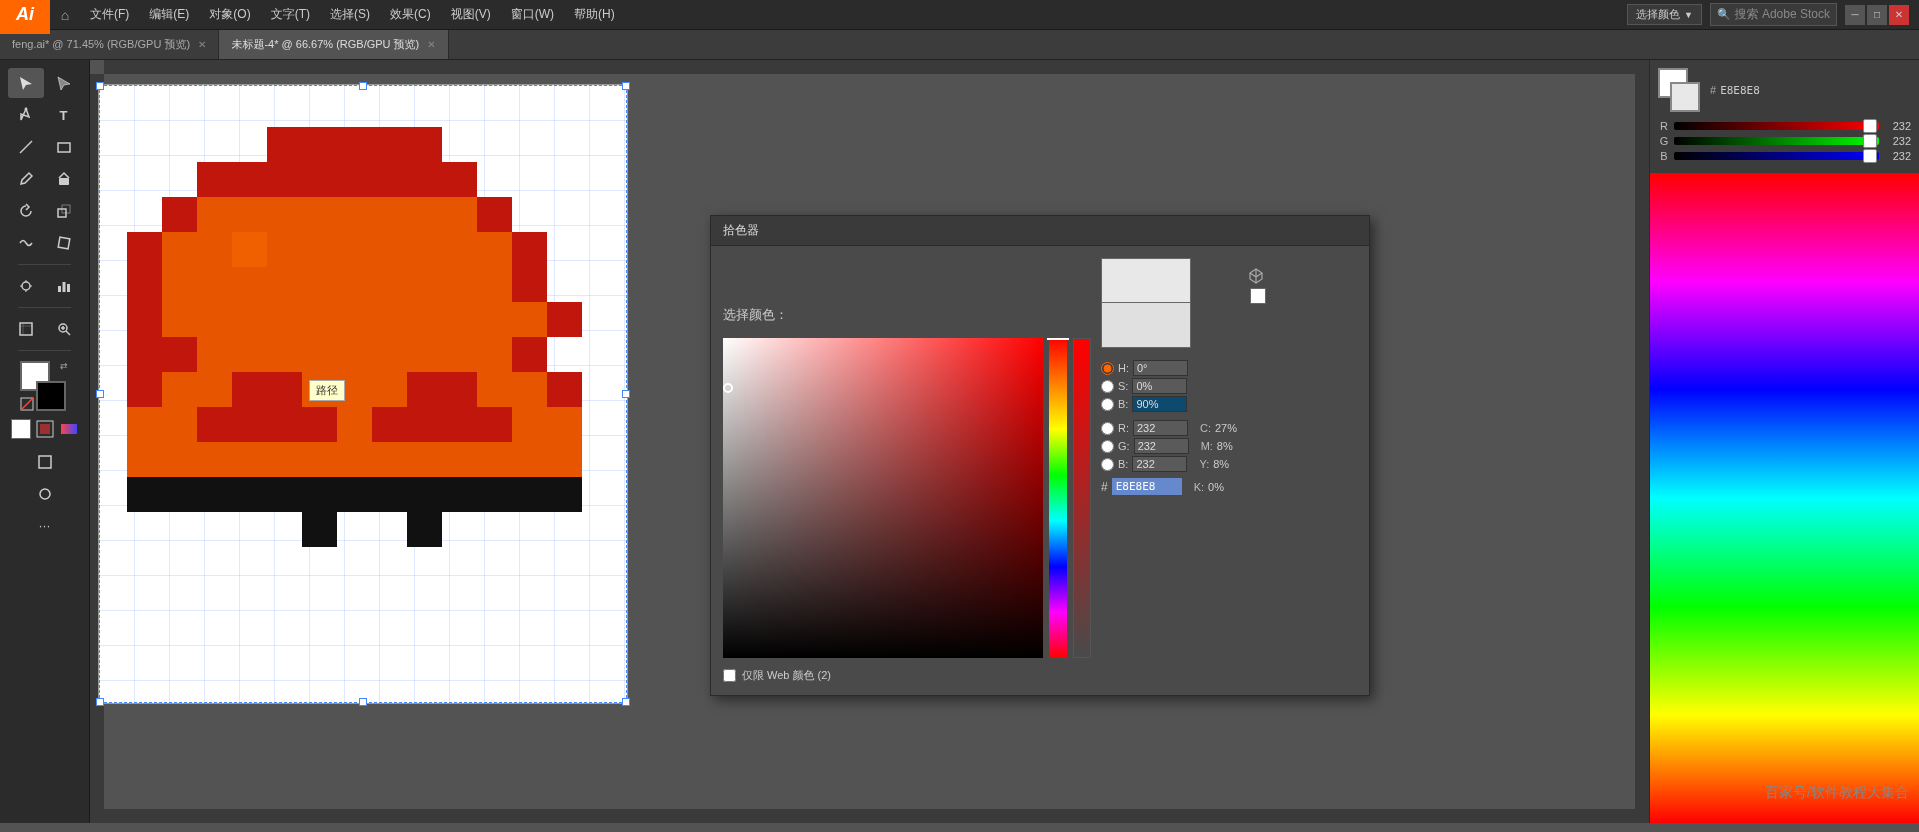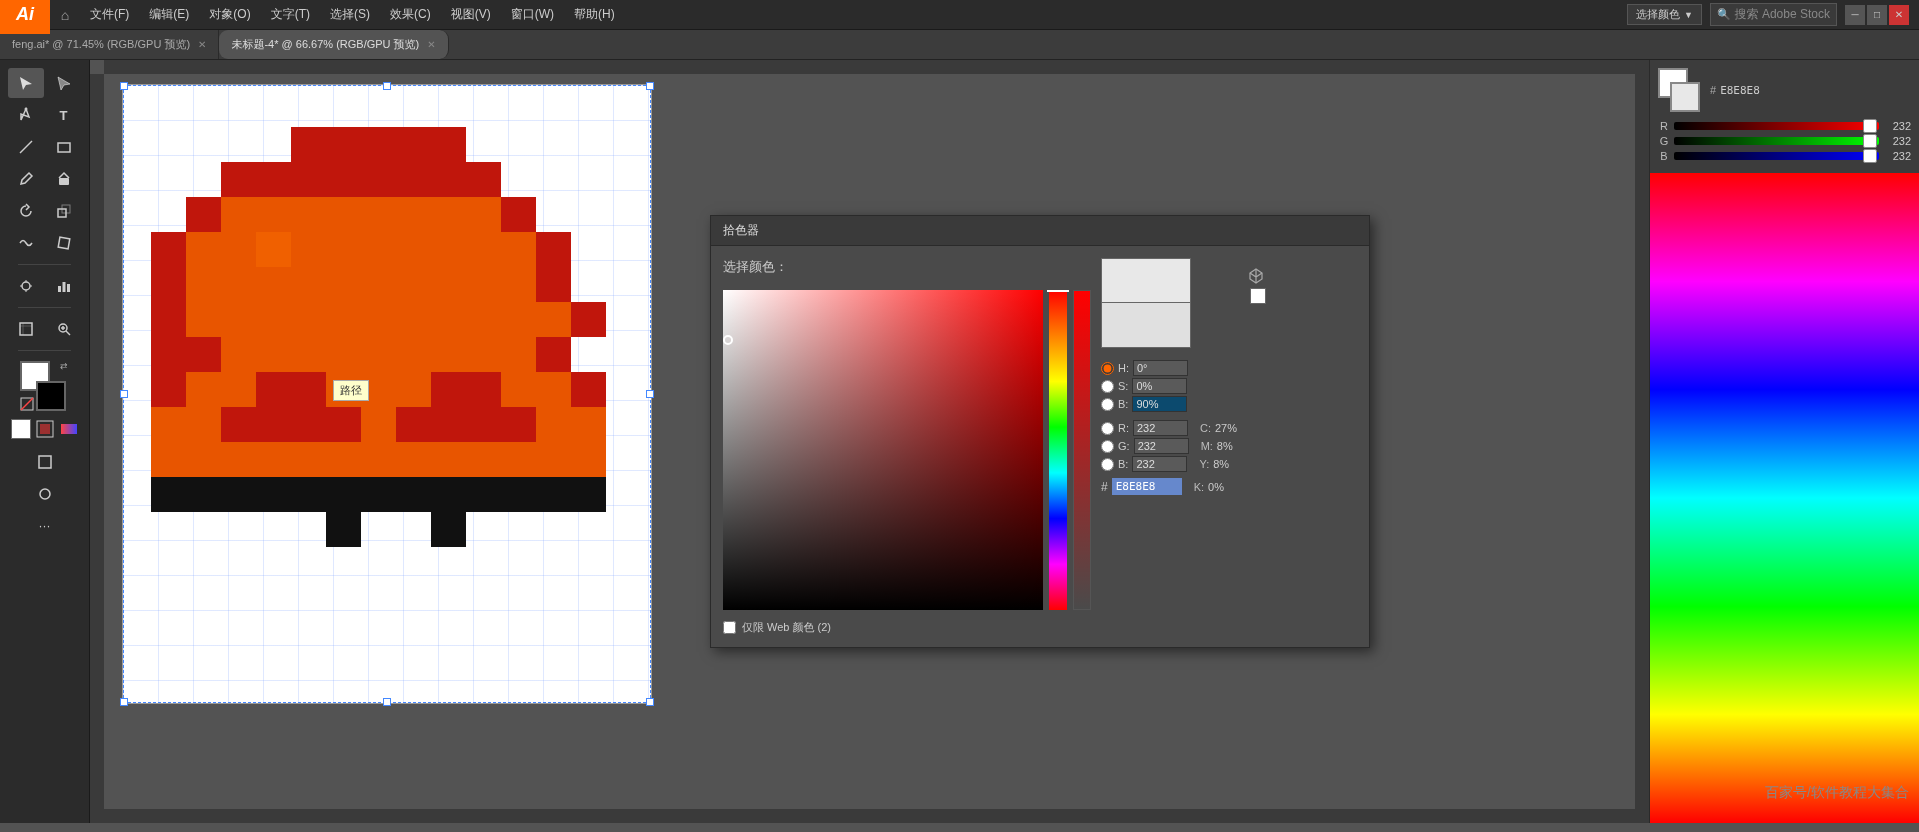--- a/index.html
+++ b/index.html
@@ -102,21 +102,20 @@
       align-items: center;
       gap: 8px;
       cursor: pointer;
       font-size: 11px;
       color: #aaa;
       border-right: 1px solid #2a2a2a;
     }
     .tab.active {
       background: #535353;
       color: #ddd;
-      border-radius: 9px;
     }
     .tab-close {
       font-size: 10px;
       color: #888;
       cursor: pointer;
     }
 
     
     .main-layout {
       display: flex;
@@ -685,21 +684,21 @@
         <span style="color:#ccc;font-size:12px;">···</span>
       </div>
     </div>
   </div>
 
   <div class="canvas-area">
 
     <div class="ruler-h"></div>
     <div class="ruler-v"></div>
 
-    <div class="artboard" style="top:24px;left:32px;">
+    <div class="artboard" style="top:24px;left:8px;">
       <div class="artboard-grid"></div>
       <div class="artboard-select-border">
         <div class="handle tl"></div>
         <div class="handle tm"></div>
         <div class="handle tr"></div>
         <div class="handle ml"></div>
         <div class="handle mr"></div>
         <div class="handle bl"></div>
         <div class="handle bm"></div>
         <div class="handle br"></div>
@@ -903,21 +902,21 @@
       <div class="path-tooltip">路径</div>
     </div>
 
     <div class="canvas-scroll-v"></div>
     <div class="canvas-scroll-h"></div>
     <div class="canvas-corner"></div>
 
     <div class="color-picker-dialog">
       <div class="dialog-title-bar">拾色器</div>
       <div class="dialog-body">
-        <div style="display:flex;flex-direction:column;gap:6px;">
+        <div style="display:flex;flex-direction:column;gap:6px;margin-top:48px;">
           <div class="dialog-label">选择颜色：</div>
           <div class="color-field-row">
 
             <div class="color-field">
               <div class="color-field-bg"></div>
               <div class="color-field-overlay"></div>
               <div class="color-cursor"></div>
             </div>
 
             <div class="hue-slider">

